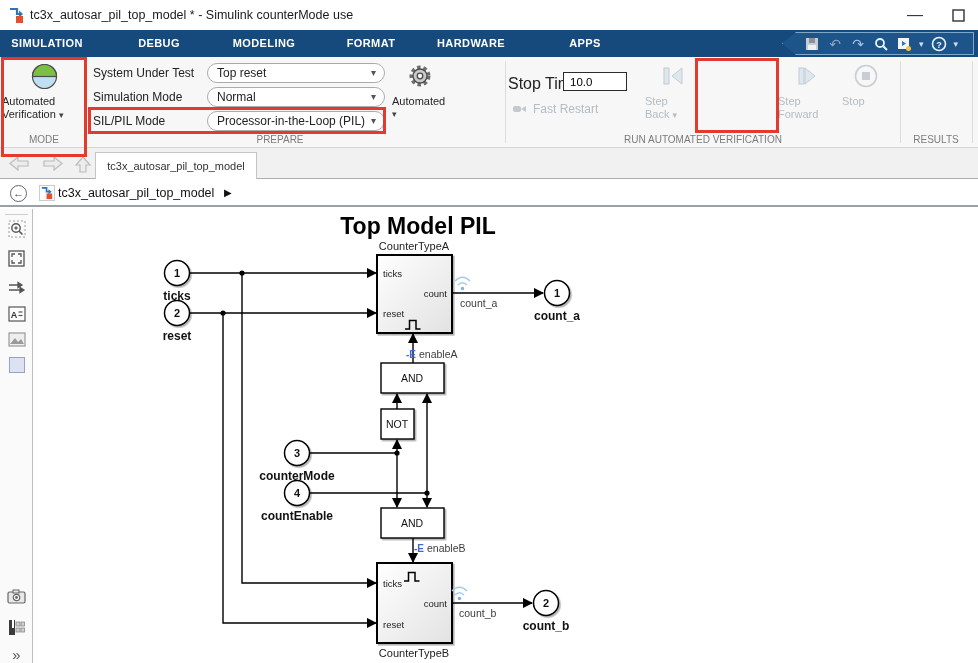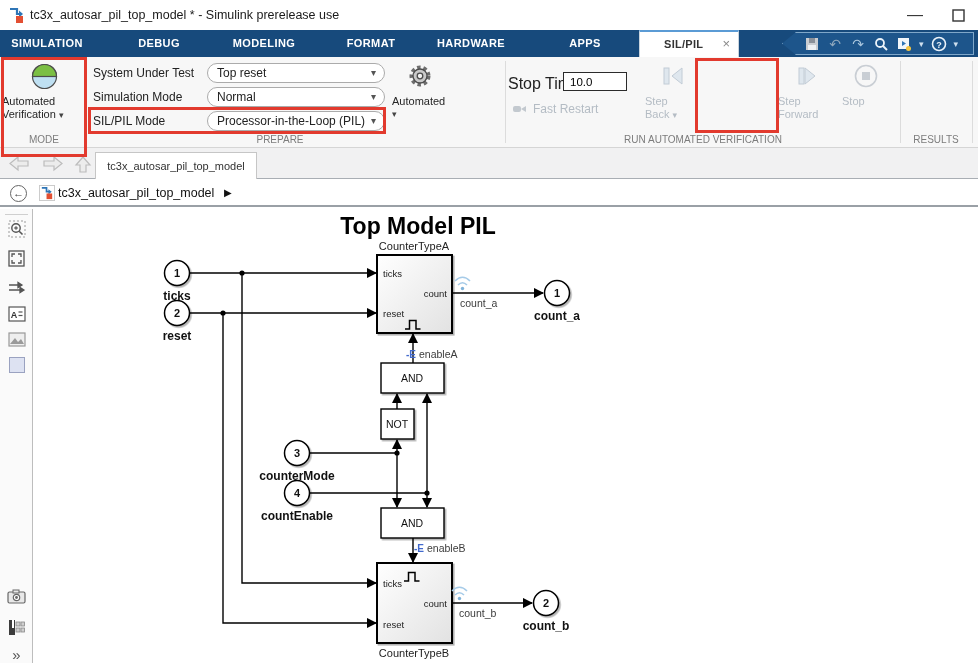--- a/index.html
+++ b/index.html
@@ -92,39 +92,35 @@
 </style>
 </head>
 <body>
 
 <div class="titlebar">
   <svg class="abs" style="left:8px;top:7px" width="17" height="17" viewBox="0 0 17 17">
     <path d="M2,2 L9,2 L9,7 L13,7" fill="none" stroke="#2e75b6" stroke-width="2.2"></path>
     <path d="M11,3.5 L15,7 L11,10.5 z" fill="#2e75b6"></path>
     <rect x="8" y="9" width="7" height="7" fill="#e34f32"></rect>
   </svg>
-  <span class="app-title">tc3x_autosar_pil_top_model * - Simulink prerelease use</span>
+  <span class="app-title">tc3x_autosar_pil_top_model * - Simulink counterMode use</span>
   <span class="win-btn" style="left:900px">—</span>
   <svg class="abs" style="left:952px;top:9px" width="13" height="13">
     <rect x="1" y="1" width="11" height="11" fill="none" stroke="#333" stroke-width="1.4"></rect>
   </svg>
 </div>
 
 <div class="ribbonbar">
   <span class="rtab" style="left:47px">SIMULATION</span>
   <span class="rtab" style="left:159px">DEBUG</span>
   <span class="rtab" style="left:264px">MODELING</span>
   <span class="rtab" style="left:371px">FORMAT</span>
   <span class="rtab" style="left:471px">HARDWARE</span>
   <span class="rtab" style="left:585px">APPS</span>
 
-  <div class="active-tab">
-    <span class="lbl">SIL/PIL</span>
-    <span class="x">×</span>
-  </div>
 
   <div class="qaccess">
     <svg class="qico" viewBox="0 0 16 16">
       <rect x="2" y="2" width="12" height="12" fill="#c9cdd2"></rect>
       <rect x="5" y="2" width="6" height="5" fill="#8a9099"></rect>
       <rect x="4" y="9" width="8" height="5" fill="#eef1f4"></rect>
     </svg>
     <span class="qico qglyph" style="color:#8fa8bd">↶</span>
     <span class="qico qglyph" style="color:#a9c6dd">↷</span>
     <svg class="qico" viewBox="0 0 16 16">

